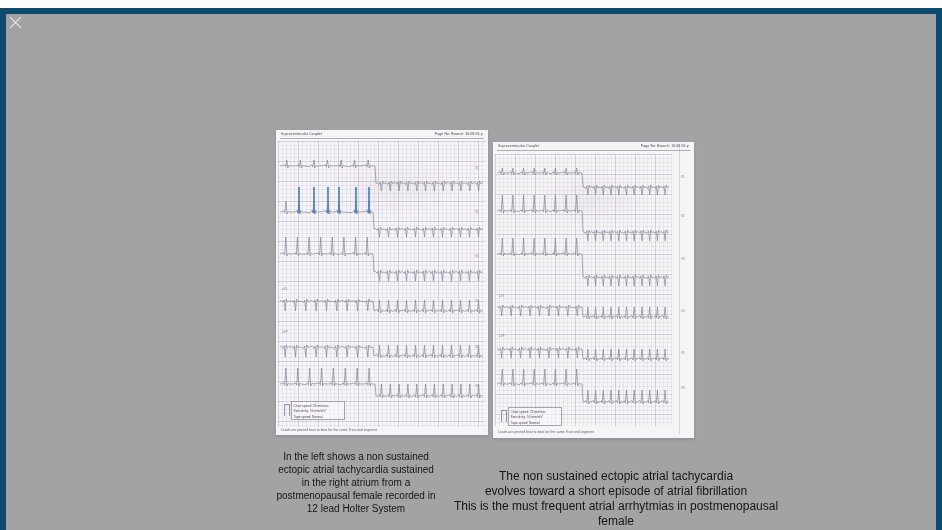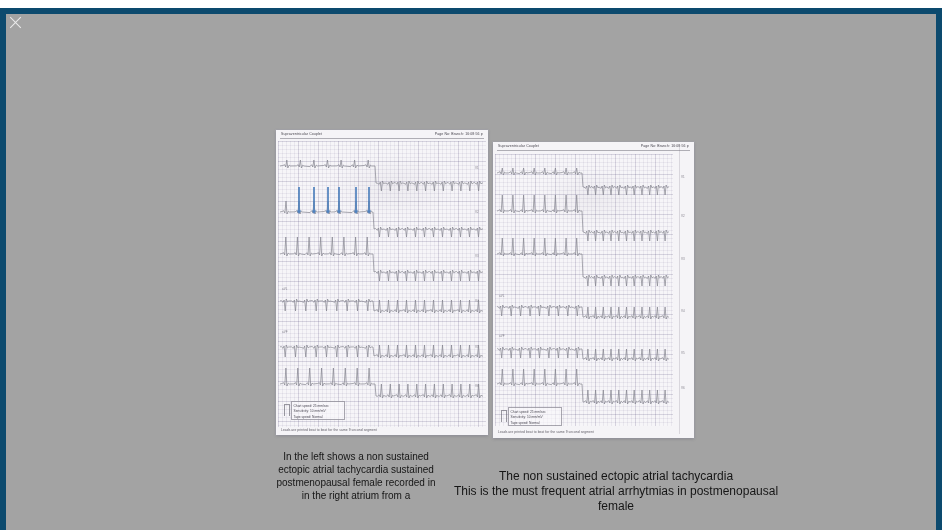--- a/index.html
+++ b/index.html
@@ -147,22 +147,24 @@
         <div>Tape speed: Normal</div>
       </div>
     </div>
     <div class="ecg-footer" style="top: 288px;">Leads are printed beat to beat for the same 9 second segment</div>
   <div class="crease" style="left: 186px;"></div>
     </div>
 
   <div class="caption" id="caption-left">
     <div>In the left shows a non sustained</div>
     <div>ectopic atrial tachycardia  sustained</div>
+    <div>in the right  atrium  from a</div>
     <div>postmenopausal  female recorded in</div>
-    <div>in the right  atrium  from a</div>
+    <div>12 lead Holter System</div>
   </div>
 
   <div class="caption" id="caption-right">
     <div>The non sustained  ectopic atrial tachycardia</div>
+    <div>evolves toward a short episode of atrial fibrillation</div>
     <div>This is the must frequent  atrial arrhytmias in postmenopausal female</div>
   </div>
 
 </div>
 
 </body></html>

